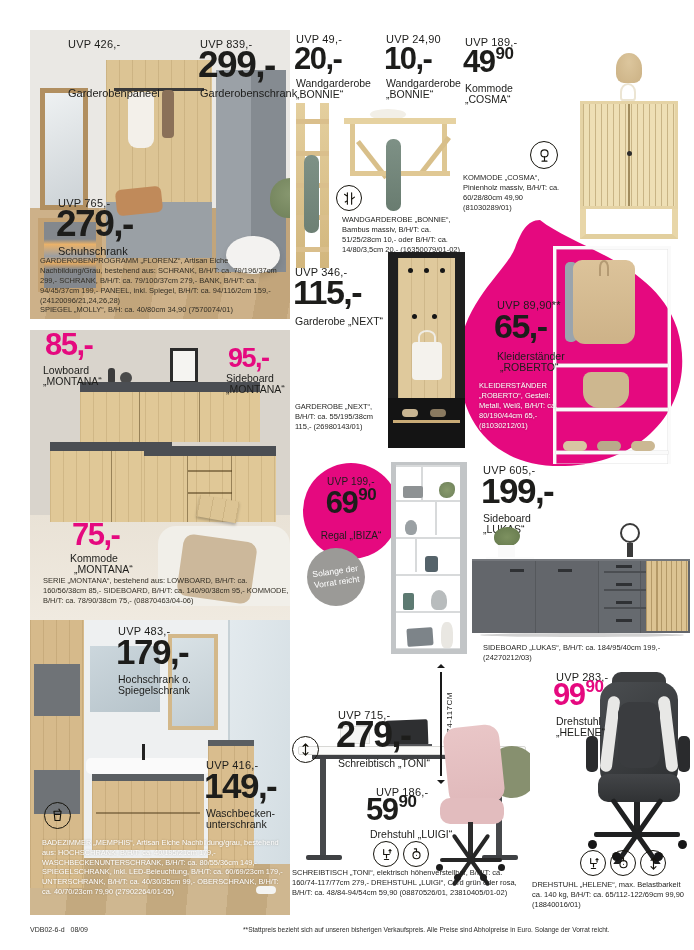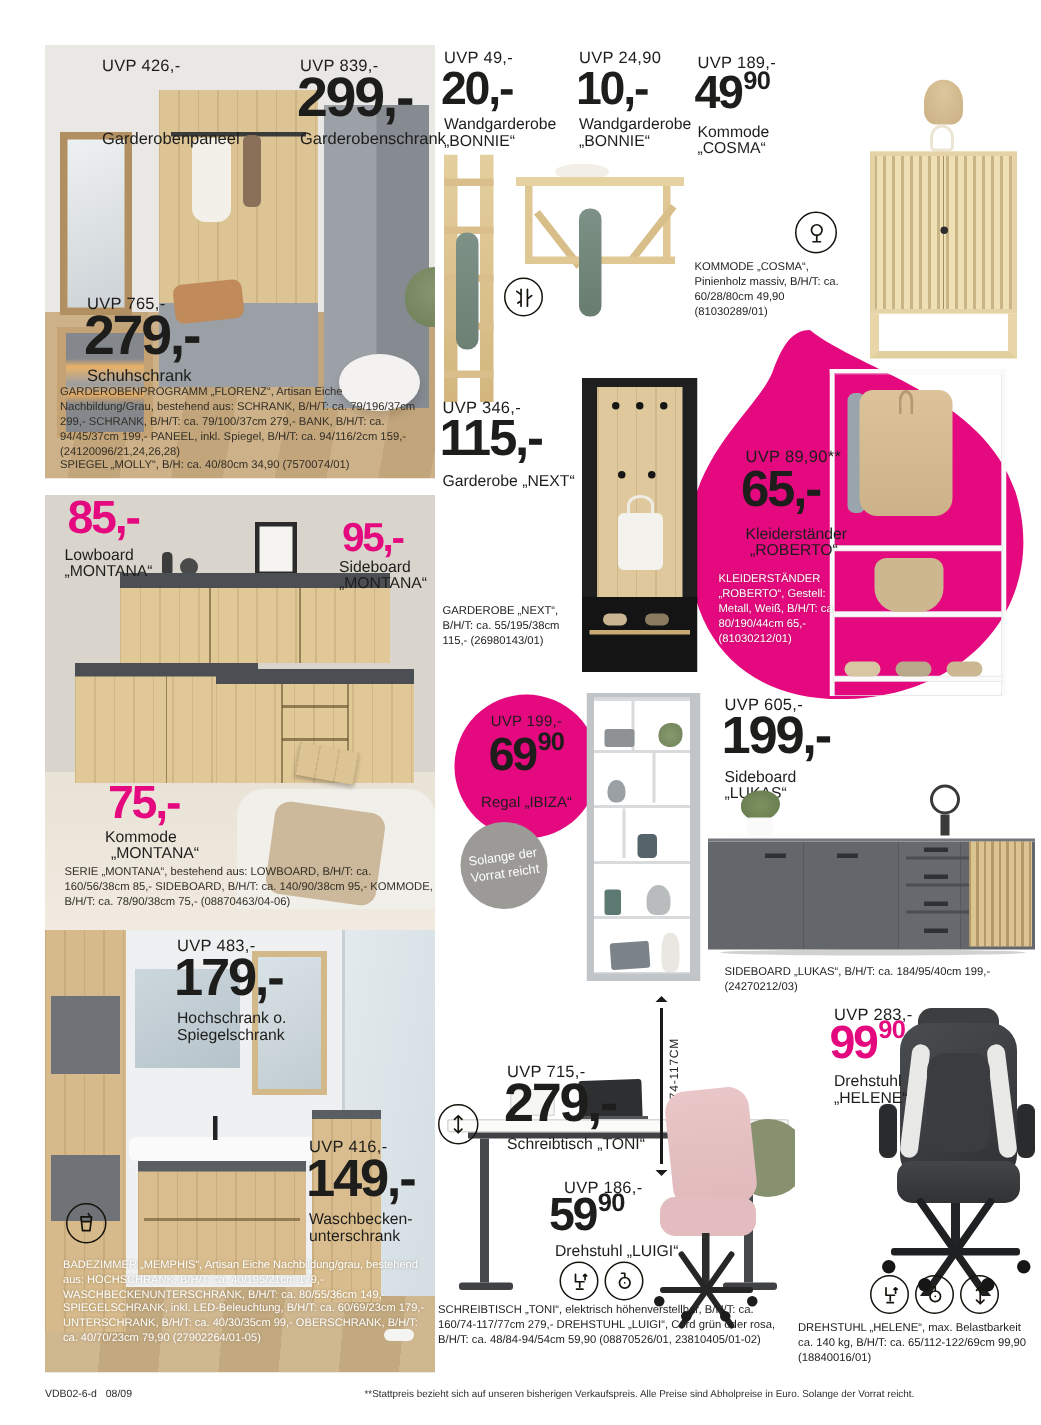--- a/index.html
+++ b/index.html
@@ -99,20 +99,21 @@
       <span class="abs" style="left:14px;top:34px;width:5px;height:46px;background:#d8bf8a;transform:rotate(-38deg);transform-origin:top left"></span>
       <span class="abs" style="left:104px;top:30px;width:5px;height:46px;background:#d8bf8a;transform:rotate(38deg);transform-origin:top right"></span>
       <span class="abs" style="left:8px;top:62px;width:100px;height:5px;background:#e0c894"></span>
       <span class="abs" style="left:44px;top:30px;width:15px;height:72px;background:linear-gradient(#7e9186,#697c70);border-radius:7px"></span>
     </div>
     <span class="icon abs" style="left:46px;top:160px">
       <svg viewBox="0 0 24 24">
           <path d="M9 4v16M15 4v16M9 9h0M15 13h0M9 9l-4-3M15 13l4-3M9 15l-3 2"></path>
         </svg>
     </span>
+    <div class="fine" style="left:52px;top:190px;width:118px">WANDGARDEROBE „BONNIE“, Bambus massiv, B/H/T: ca. 51/25/28cm 10,- oder B/H/T: ca. 14/80/3,5cm 20,- (16350079/01-02)</div>
   </section>
 
   <section class="sec" style="left:460px;top:25px;width:234px;height:232px">
     <div class="t uvp" style="left:5px;top:11px">UVP 189,-</div>
     <div class="t price s30" style="left:3px;top:21px"><span>49</span><span class="sup">90</span></div>
     <div class="t plabel s10" style="left:5px;top:57px">Kommode</div>
     <div class="t plabel s10" style="left:5px;top:68px">„COSMA“</div>
     <span class="icon abs" style="left:70px;top:116px;width:28px;height:28px">
       <svg viewBox="0 0 24 24">
           <circle cx="12" cy="9" r="5"></circle>

